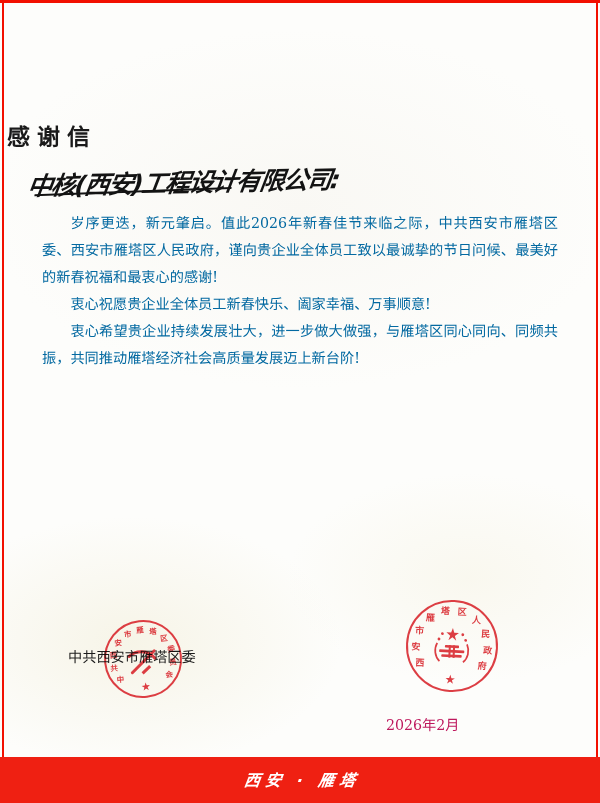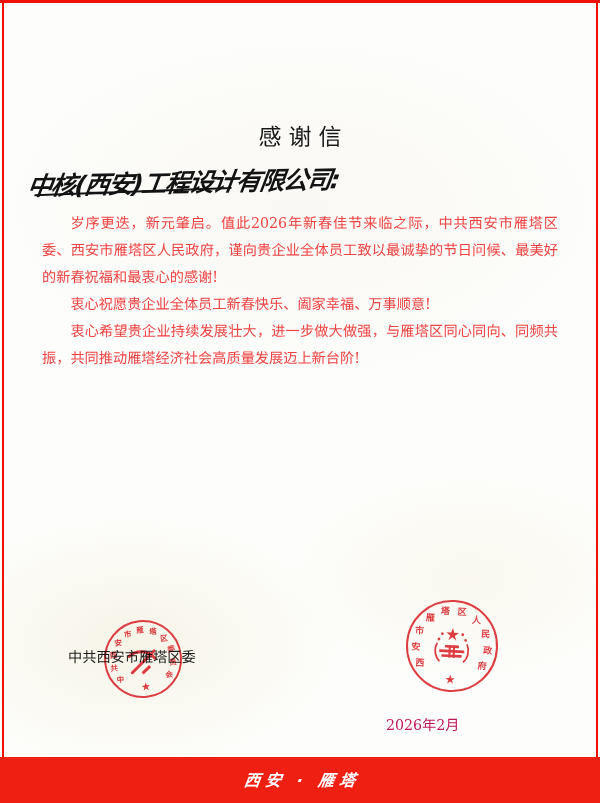--- a/index.html
+++ b/index.html
@@ -50,24 +50,24 @@
     width: 600px;
     height: 803px;
     box-sizing: border-box;
   }
 
   .doc-title {
     position: absolute;
     left: 0;
     top: 118px;
     width: 600px;
-    text-align: center;
+    text-align: left;
     font-family: "DejaVu Serif", "Liberation Serif", serif;
     font-size: 23px;
-    font-weight: normal;
+    font-weight: bold;
     letter-spacing: 7px;
     text-indent: 7px;
     color: #1a1a1a;
   }
 
   
   .salutation {
     position: absolute;
     left: 28px;
     top: 166px;
@@ -93,21 +93,21 @@
   }
 
   .body-copy {
     position: absolute;
     left: 42px;
     top: 210px;
     width: 516px;
     font-family: "DejaVu Serif", "Liberation Serif", serif;
     font-size: 14.2px;
     line-height: 27px;
-    color: #ef4444;
+    color: #0369a1;
     text-align: justify;
     text-justify: inter-ideograph;
   }
   .body-copy p {
     margin: 0;
     text-indent: 2em;
   }
 
   
   .sign-block {

